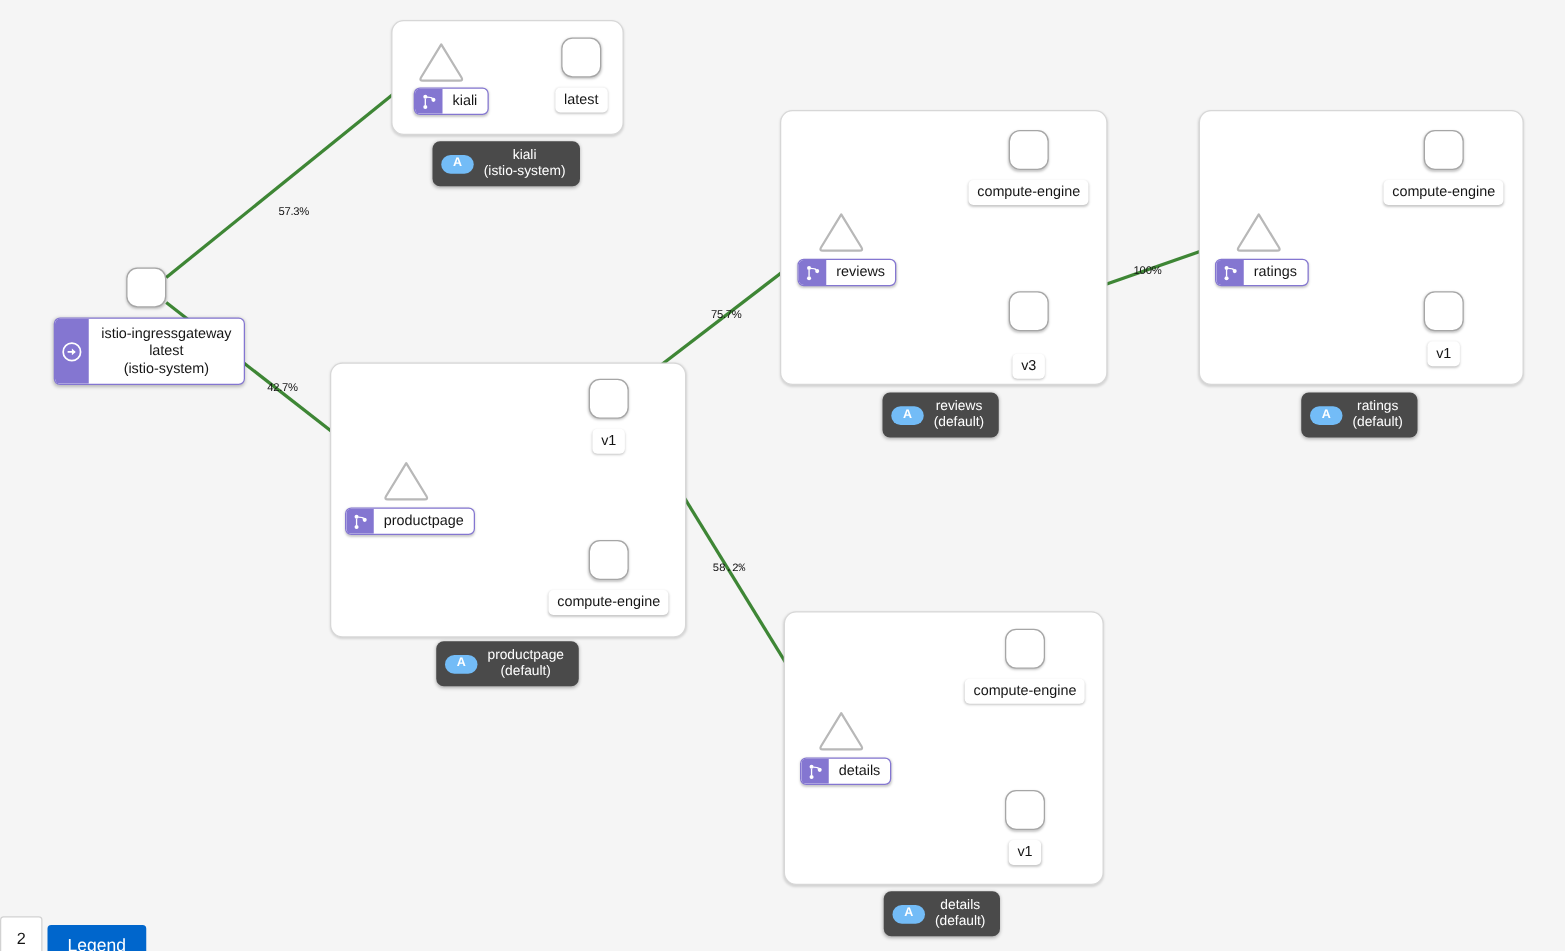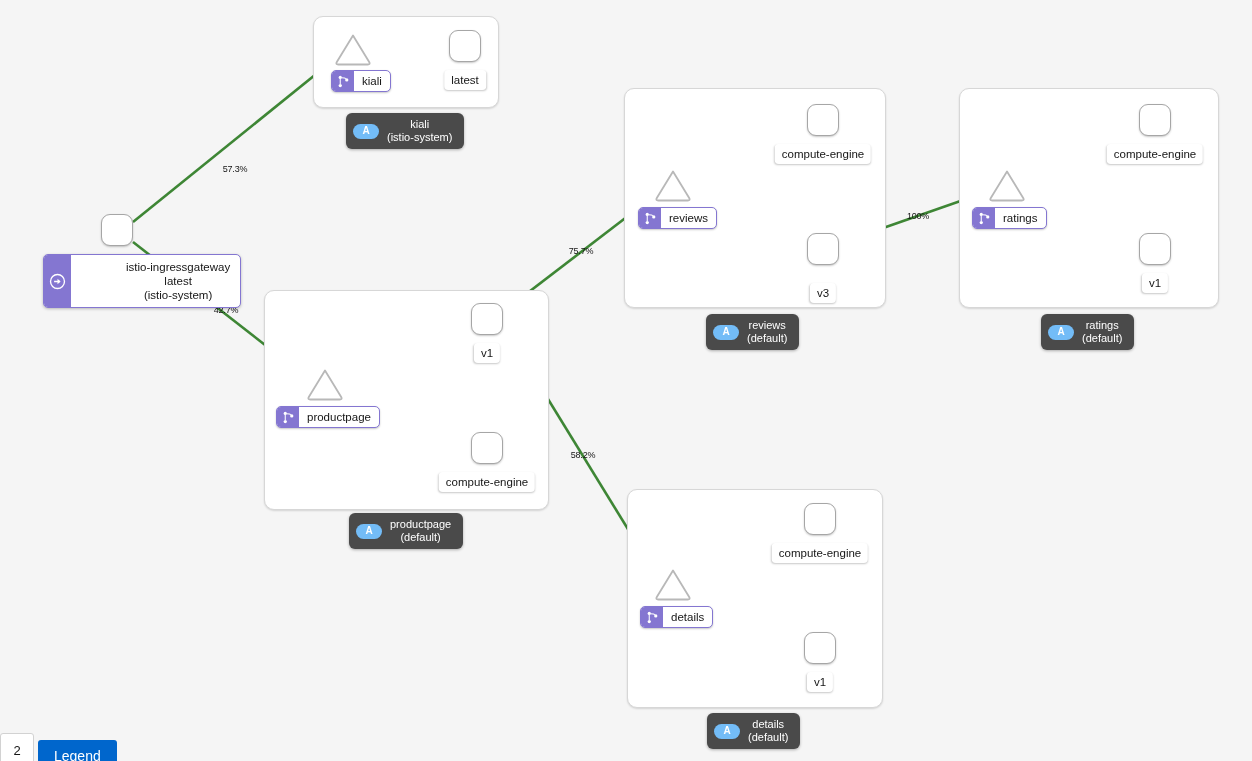--- a/index.html
+++ b/index.html
@@ -236,21 +236,21 @@
       <line x1="692" y1="589" x2="803" y2="646"></line>
     </g>
   </svg>
 
   <div class="edge-label" style="left:235px; top:137px;margin-top:32px;">57.3%</div>
   <div class="edge-label" style="left:226px; top:310px;">42.7%</div>
   <div class="edge-label" style="left:405px; top:46px;">100%</div>
   <div class="edge-label" style="left:402px; top:354px;">25.1%</div>
   <div class="edge-label" style="left:403px; top:415px;">73.3%</div>
   <div class="edge-label" style="left:581px; top:251px;">75.7%</div>
-  <div class="edge-label" style="left:583px; top:455px;">58.2%</div>
+  <div class="edge-label" style="left:583px; top:455px;font-family:Liberation Mono, monospace;">58.2%</div>
   <div class="edge-label" style="left:743px; top:154px;">69.6%</div>
   <div class="edge-label" style="left:745px; top:216px;">30.4%</div>
   <div class="edge-label" style="left:918px; top:216px;">100%</div>
   <div class="edge-label" style="left:1076px; top:154px;">27.5%</div>
   <div class="edge-label" style="left:1078px; top:216px;">72.5%</div>
   <div class="edge-label" style="left:743px; top:553px;">47.7%</div>
   <div class="edge-label" style="left:743px; top:615px;">52.3%</div>
 
   <div class="app-box" style="left:313px; top:16px; width:186px; height:92px;"></div>
 
@@ -277,21 +277,21 @@
 
   <div class="box-label" style="left:346px; top:113px;">
     <span class="pill">A</span>
     <span class="text">
       <span class="ln">kiali</span>
       <span class="ln">(istio-system)</span>
     </span>
   </div>
 
   <div class="wl-node" style="left:101px; top:214px;"></div>
-  <div class="gw-chip" style="left:43px; top:254px;gap:45px;">
+  <div class="gw-chip" style="left:43px; top:254px;">
     <span class="ico">
       <svg width="17" height="17" viewBox="0 0 20 20">
         <circle cx="10" cy="10" r="8.2" fill="none" stroke="#ffffff" stroke-width="1.6"></circle>
         <path d="M6 10 h7" stroke="#ffffff" stroke-width="1.7" fill="none"></path>
         <path d="M10 6.8 L13.6 10 L10 13.2 Z" fill="#ffffff"></path>
       </svg>
     </span>
     <span class="nm">
       <span class="ln">istio-ingressgateway</span>
       <span class="ln">latest</span>

